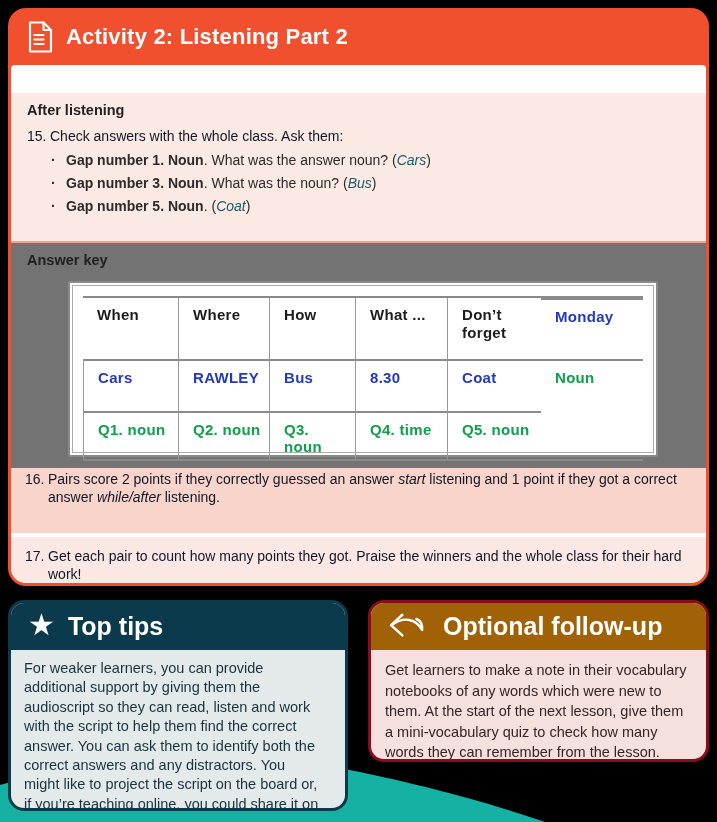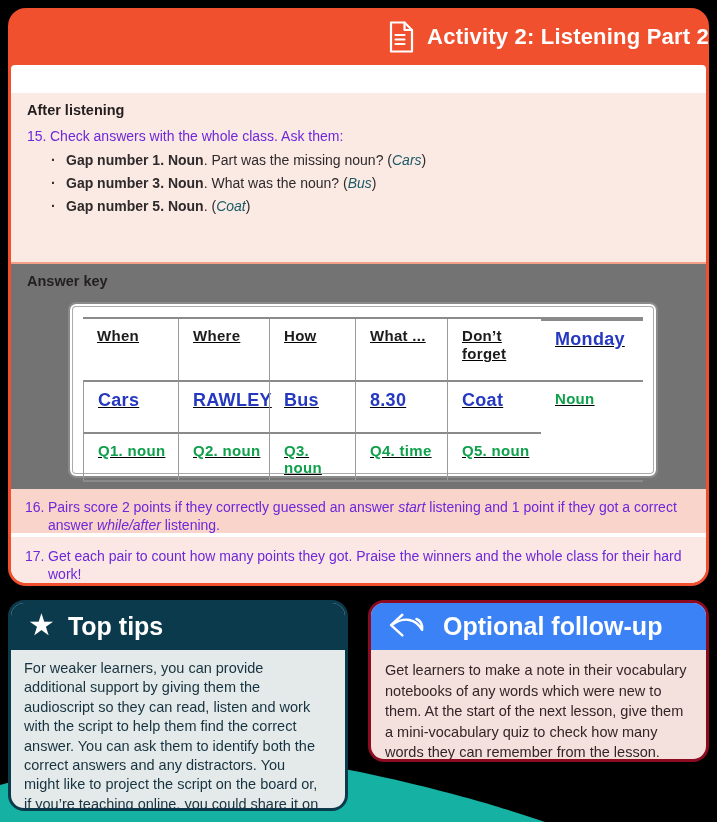--- a/index.html
+++ b/index.html
@@ -8,70 +8,70 @@
     background:#000000;
     font-family:"Liberation Sans","DejaVu Sans",sans-serif;
     -webkit-font-smoothing:antialiased;
   }
   
   .wave{position:absolute;left:0;bottom:0;width:717px;height:95px;z-index:1;}
   
   .main-card{
     position:absolute;left:8px;top:8px;width:701px;height:578px;
     background:#F0502D;border-radius:18px;z-index:2;
-    display:flex;flex-direction:column;padding:0;box-sizing:border-box;align-items:flex-end;
+    display:flex;flex-direction:column;padding:0;box-sizing:border-box;
   }
   .card-header{
     height:57px;display:flex;align-items:center;gap:13px;padding-left:19px;
     flex-shrink:0;
   }
   .doc-icon{width:26px;height:32px;display:block;}
   .card-title{
     color:#ffffff;font-size:22px;font-weight:bold;letter-spacing:.2px;
   }
   .card-body{
     flex:1;margin:0 3px 3px 3px;background:#ffffff;
     border-radius:4px 4px 15px 15px;overflow:hidden;
     display:flex;flex-direction:column;
   }
   
   .sec-pink{background:#FBE9E4;height:172px;padding:9px 16px 0 16px;box-sizing:border-box;margin-top:28px;}
   .sec-heading{font-size:14.5px;font-weight:bold;color:#231f20;margin:0 0 9px 0;}
-  .num-row{display:flex;font-size:14px;color:#6d28d9;line-height:1.3;}
+  .num-row{display:flex;font-size:14px;color:#0f172a;line-height:1.3;}
   .num-row .num{width:23px;flex-shrink:0;}
   .bullets{margin-top:7px;}
   .bullet-row{display:flex;align-items:baseline;height:23px;font-size:14px;color:#2E2A2B;}
   .bullet-dot{width:15px;margin-left:24px;flex-shrink:0;color:#2E2A2B;font-weight:bold;}
   .bullet-dot::before{content:"·";}
   .b-bold{font-weight:bold;}
   .ans{font-style:italic;color:#1A5A66;}
   
   .divider{height:2px;background:#F5A188;flex-shrink:0;}
   .sec-white{background:#737373;height:225px;padding:9px 16px 18px 16px;box-sizing:border-box;}
   .ak-card{
     width:590px;height:176px;margin:13px 0 0 41px;background:#ffffff;
-    border:2px solid #8a8a8a;border-radius:8px;box-sizing:border-box;
+    border:2px solid #8a8a8a;border-radius:2px;box-sizing:border-box;
     box-shadow:inset 0 0 0 2px #ffffff,inset 0 0 0 3px #ababab,2px 3px 0 rgba(120,120,120,.45);
-    display:flex;align-items:flex-start;justify-content:center;text-decoration:underline;
+    display:flex;align-items:flex-start;justify-content:center;
   }
   .akt{
     display:grid;margin-top:13px;
     grid-template-columns:95px 91px 86px 92px 94px 102px;
     border-top:2px solid #8a8a8a;border-bottom:2px solid #8a8a8a;
   }
   .akt .cell{
     padding:8px 4px 0 14px;box-sizing:border-box;font-weight:bold;letter-spacing:.3px;
   }
   .akt .cell.c-mid,.akt .cell.c-bot{border-top:2px solid #8a8a8a;}
   .akt .cell:not(.first){border-left:1px solid #9a9a9a;}
   .akt .c-top{height:61px;font-size:15px;color:#1c1c1c;line-height:1.25;}
-  .akt .c-mid{height:52px;color:#2438C0;font-size:18px;}
+  .akt .c-mid{height:52px;color:#2438C0;font-size:15px;}
   .akt .c-bot{height:48px;color:#0FA04B;font-size:15px;}
   
-  .band16{background:#F9D4CA;height:44px;padding:9px 16px 0 14px;box-sizing:border-box;flex-shrink:0;}
+  .band16{background:#F9D4CA;height:65px;padding:2px 16px 0 14px;box-sizing:border-box;flex-shrink:0;}
   .band-gap{height:4px;background:#ffffff;flex-shrink:0;}
   .band17{background:#FBE8E4;flex:1;padding:10px 16px 0 14px;box-sizing:border-box;}
   .it{font-style:italic;}
   
   .tips-card{
     position:absolute;left:8px;top:600px;width:340px;height:211px;z-index:3;
     background:#E4E9EA;border:3px solid #0C3A4D;border-radius:16px;box-sizing:border-box;
     overflow:hidden;display:flex;flex-direction:column;
   }
   .tips-header{
@@ -82,21 +82,21 @@
   .panel-title{color:#ffffff;font-weight:bold;font-size:25px;}
   .tips-body{
     padding:9px 24px 0 13px;font-size:14.5px;line-height:19.4px;color:#17333F;
   }
   .follow-card{
     position:absolute;left:368px;top:600px;width:341px;height:162px;z-index:3;
     background:#F4E0DC;border:3px solid #8C0B21;border-radius:16px;box-sizing:border-box;
     overflow:hidden;display:flex;flex-direction:column;
   }
   .follow-header{
-    background:#3b82f6;height:47px;flex-shrink:0;display:flex;align-items:center;
+    background:#a16207;height:47px;flex-shrink:0;display:flex;align-items:center;
     gap:14px;padding-left:16px;
   }
   .back-arrow{width:42px;height:32px;display:block;}
   .follow-body{
     padding:10px 12px 0 14px;font-size:14.5px;line-height:20.5px;color:#332527;
   }
 </style>
 </head>
 <body>
 
@@ -118,21 +118,21 @@
 
     <div class="sec-pink">
       <div class="sec-heading">After listening</div>
       <div class="num-row">
         <span class="num">15.</span>
         <span>Check answers with the whole class. Ask them:</span>
       </div>
       <div class="bullets">
         <div class="bullet-row">
           <span class="bullet-dot"></span>
-          <span><span class="b-bold">Gap number 1. Noun</span><span>. Part was the missing noun? (</span><span class="ans">Cars</span><span>)</span><span class="ans"></span><span></span></span>
+          <span><span class="b-bold">Gap number 1. Noun</span><span>. What was the answer noun? (</span><span class="ans">Cars</span><span>)</span><span class="ans"></span><span></span></span>
         </div>
         <div class="bullet-row">
           <span class="bullet-dot"></span>
           <span><span class="b-bold">Gap number 3. Noun</span><span>. What was the noun? (</span><span class="ans">Bus</span><span>)</span><span class="ans"></span><span></span></span>
         </div>
         <div class="bullet-row">
           <span class="bullet-dot"></span>
           <span><span class="b-bold">Gap number 5. Noun</span><span>. (</span><span class="ans">Coat</span><span>)</span><span class="ans"></span><span></span></span>
         </div>
       </div>

